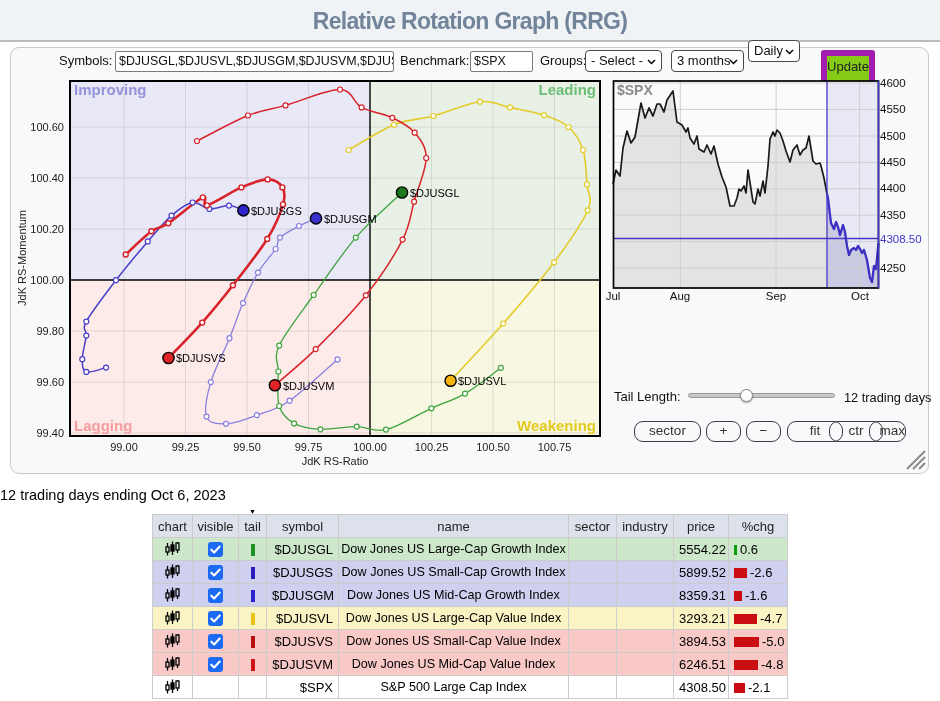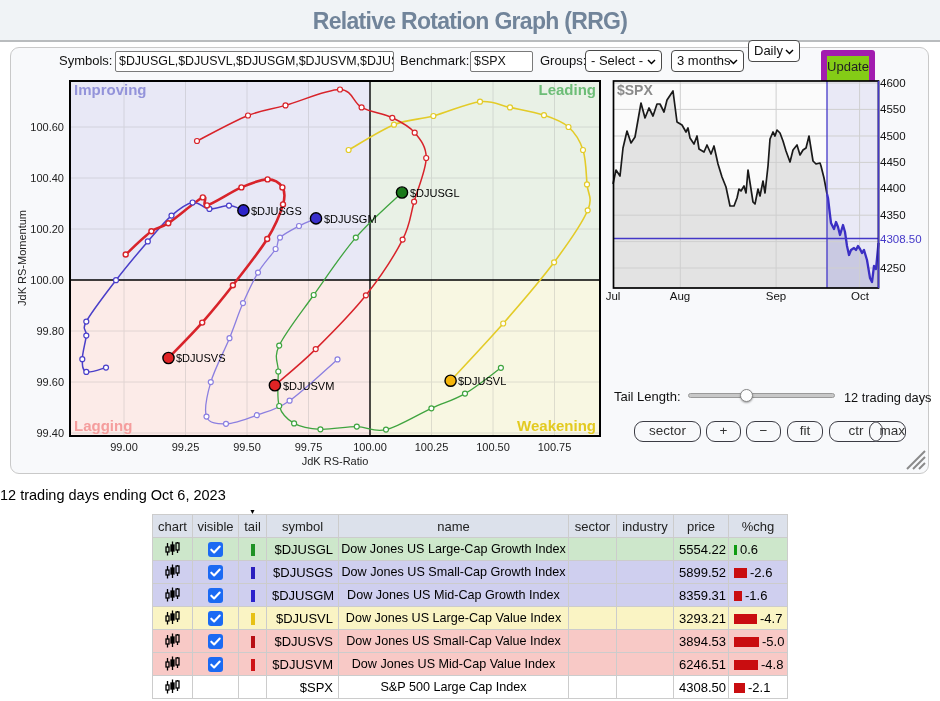--- a/index.html
+++ b/index.html
@@ -281,21 +281,21 @@
   <div class="tb" style="left:614px; top:389px; font-size:13px;">Tail Length:</div>
   <div style="position:absolute; left:688px; top:393px; width:147px; height:5px;
     background:#c8c8c8; border:1px solid #9a9a9a; border-radius:3px;"></div>
   <div style="position:absolute; left:740px; top:389px; width:13px; height:13px;
     background:#fdfdfd; border:1px solid #888; border-radius:50%; box-shadow:0 1px 2px rgba(0,0,0,.35);"></div>
   <div class="tb" style="left:844px; top:390px; font-size:12.8px;">12 trading days</div>
 
   <div class="btn" style="left:634px; top:421px; width:67px;">sector</div>
   <div class="btn" style="left:706px; top:421px; width:35px;">+</div>
   <div class="btn" style="left:746px; top:421px; width:35px;">−</div>
-  <div class="btn" style="left:787px; top:421px; width:36px;">fit</div>
+  <div class="btn" style="left:787px; top:421px; width:56px;">fit</div>
   <div class="btn" style="left:829px; top:421px; width:54px;">ctr</div>
   <div class="btn" style="left:869px; top:421px; width:37px;text-align:right;">max</div>
 
   <div id="caption">12 trading days ending Oct 6, 2023</div>
 
   <table id="grid">
     <colgroup>
       <col style="width:40px">
         <col style="width:46px">
         <col style="width:28px">

